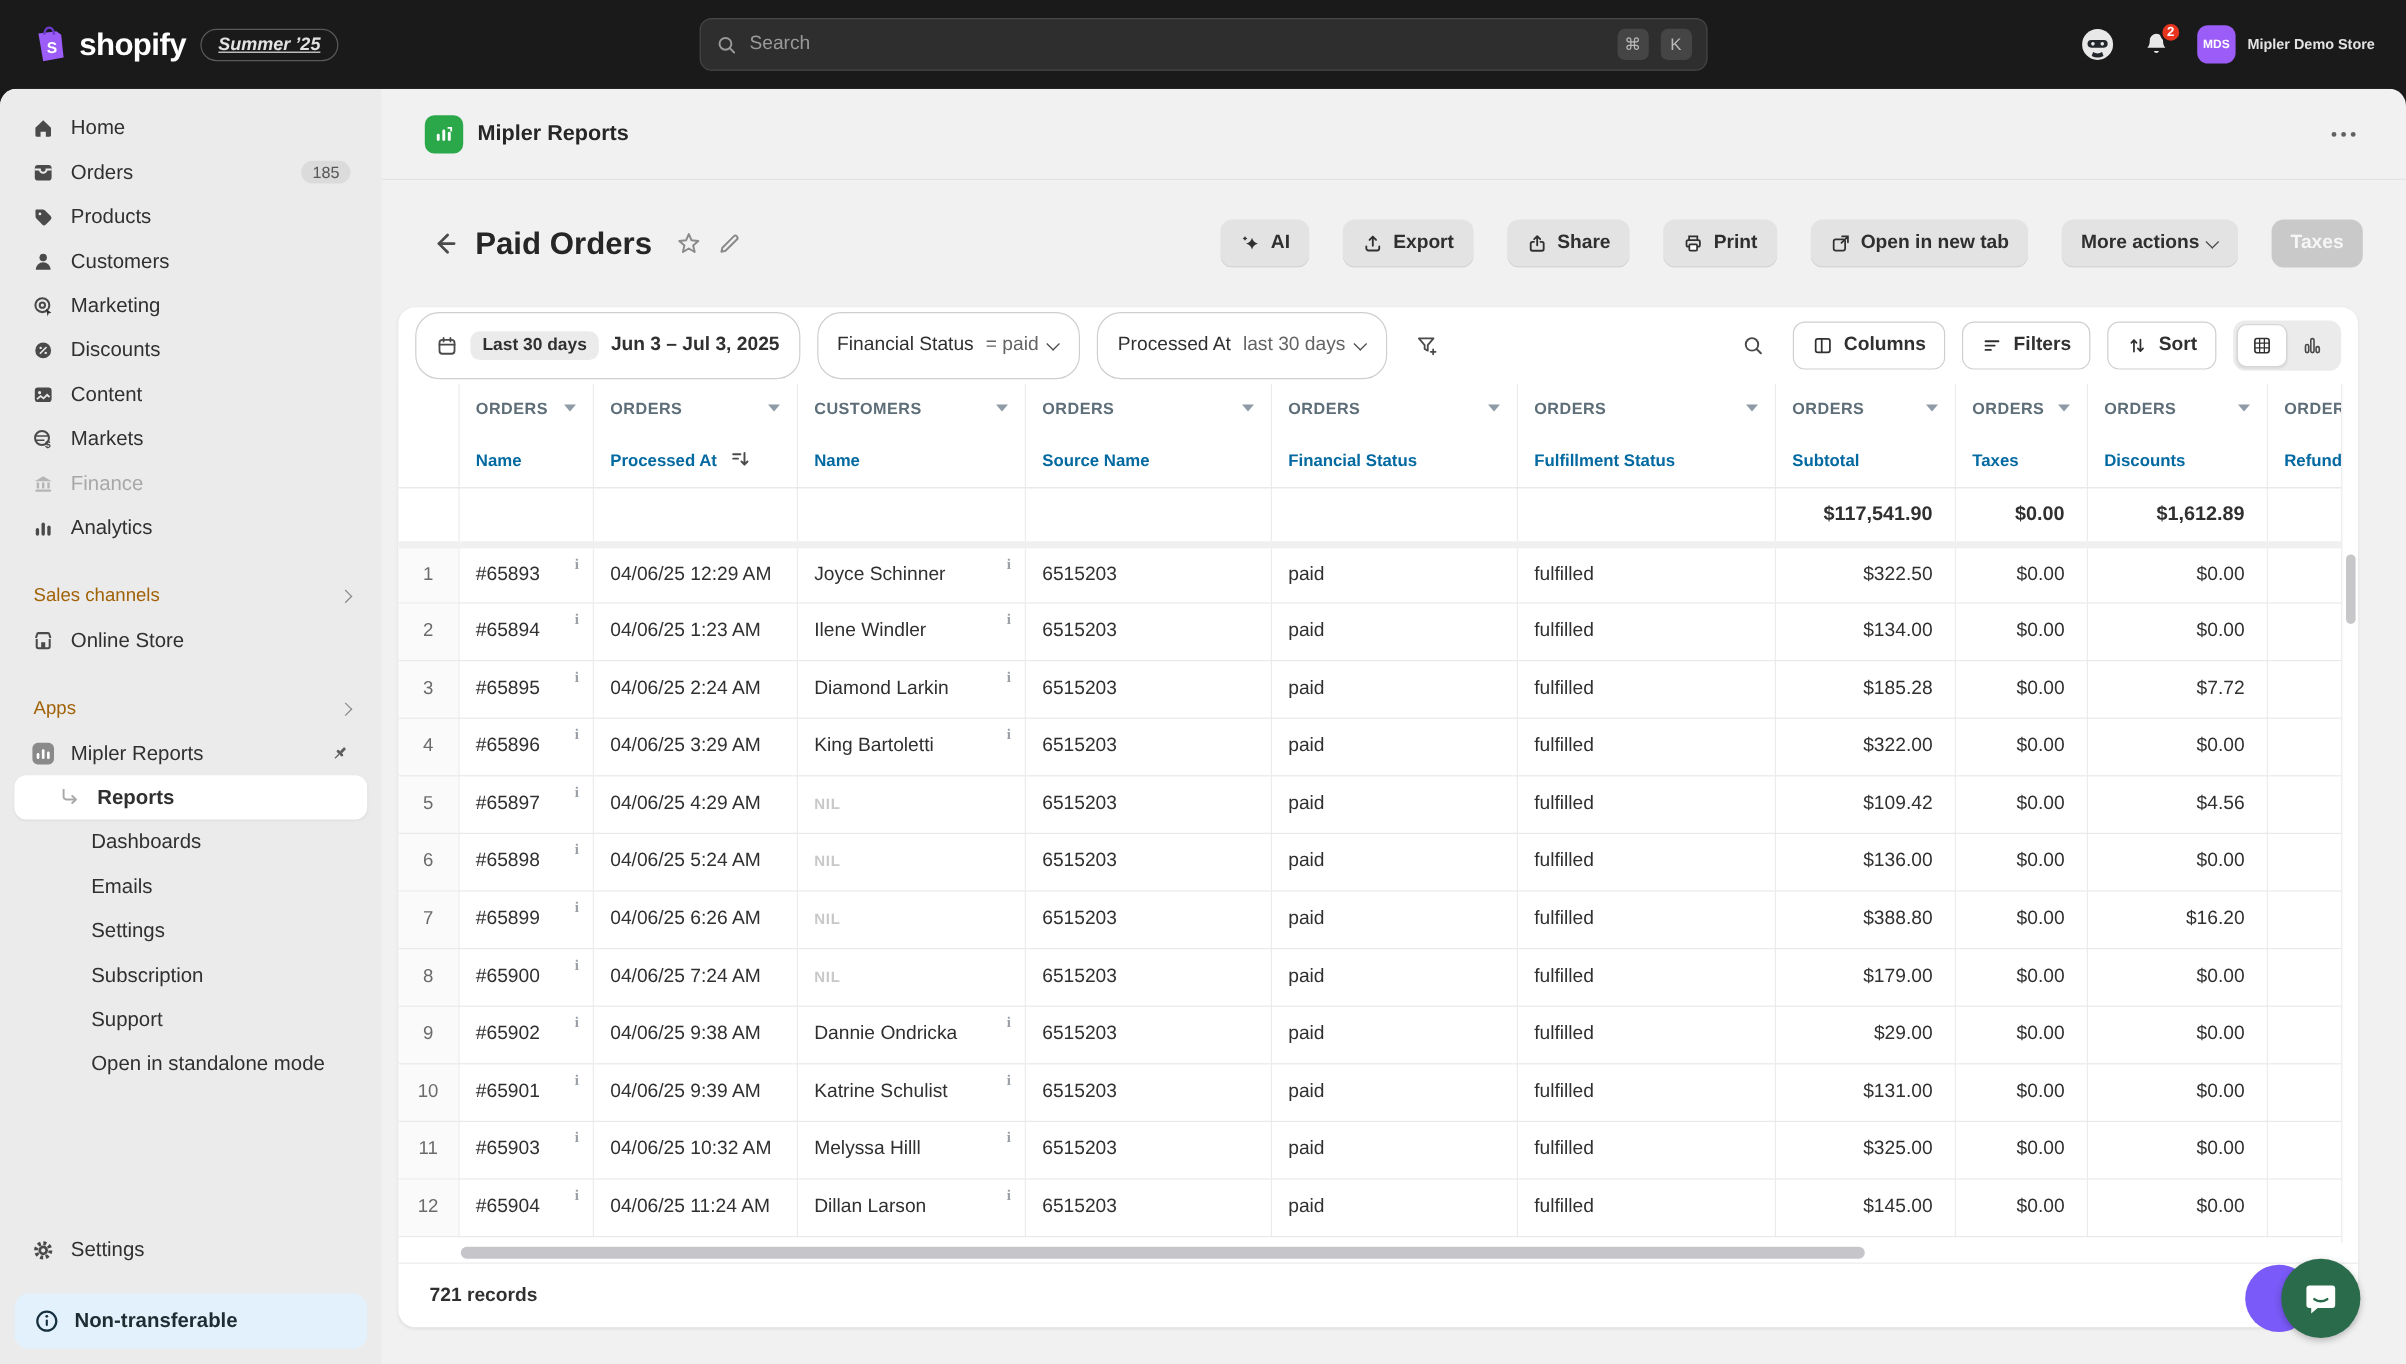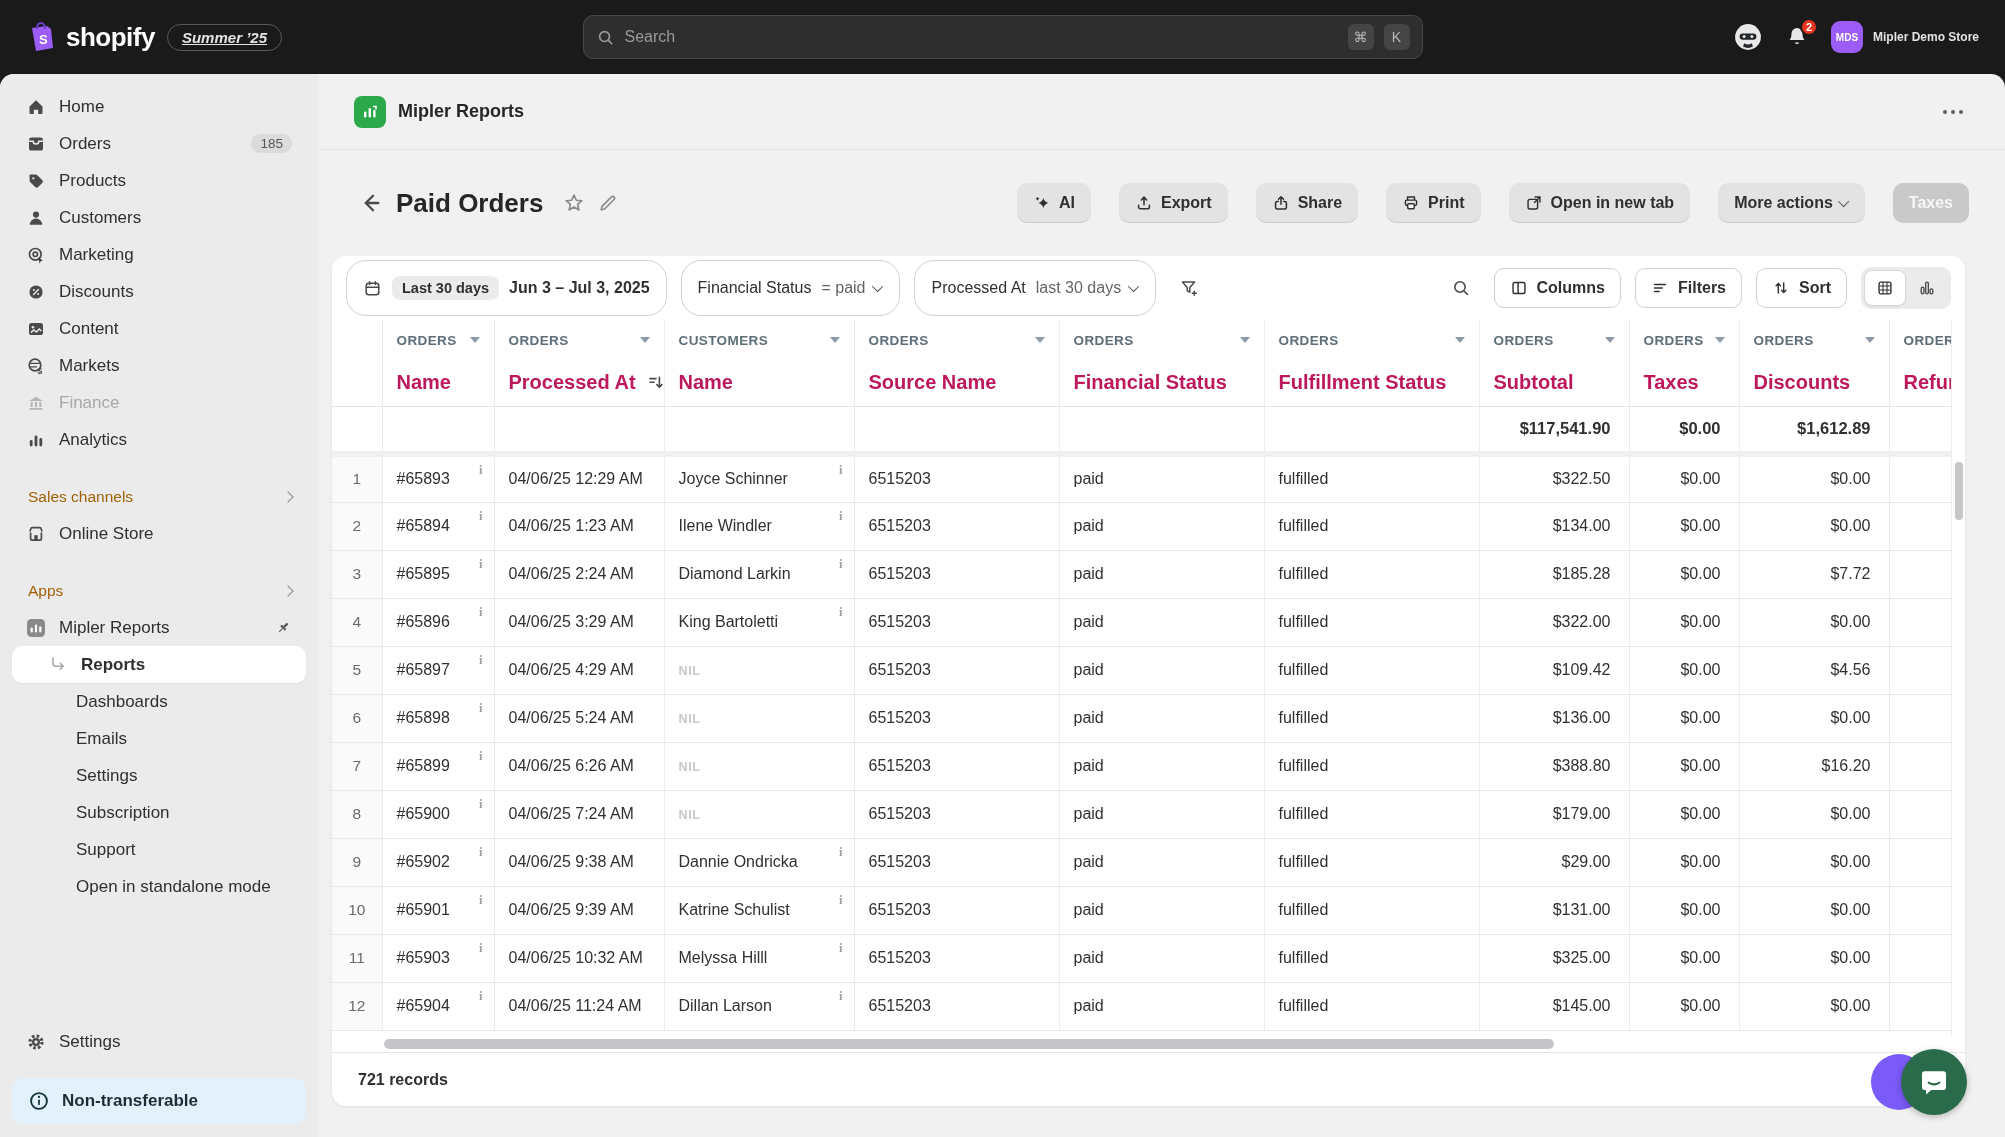--- a/index.html
+++ b/index.html
@@ -72,21 +72,21 @@
   .seg.active { background:#fff; border:1px solid #d6d6d6; box-shadow:0 1px 1px rgba(0,0,0,.06); }
 
   
   .table-wrap { position:relative; flex:1; overflow:hidden; }
   table { border-collapse:collapse; table-layout:fixed; width:1619px; }
   th, td { border-right:1px solid #ececec; overflow:hidden; white-space:nowrap; text-align:left; padding:0 14px; font-weight:400; }
   th:last-child, td:last-child { border-right:none; }
   .t-group th { height:40px; font-size:13.5px; font-weight:600; letter-spacing:.4px; color:#5e6e78; }
   .gwrap { display:flex; align-items:center; justify-content:space-between; }
   .caret { width:0; height:0; border-left:5px solid transparent; border-right:5px solid transparent; border-top:6px solid #8e9ba6; flex-shrink:0; }
-  .t-field th { height:46px; font-size:20px; font-weight:600; color:#be185d; border-bottom:1px solid #e4e4e4; }
+  .t-field th { height:46px; font-size:14px; font-weight:600; color:#0369a1; border-bottom:1px solid #e4e4e4; }
   .fwrap { display:flex; align-items:center; gap:10px; }
   .t-summary td { height:48px; font-size:16.5px; font-weight:600; border-bottom:6px solid #f0f0f0; }
   tbody td { height:48px; font-size:16px; color:#303030; border-bottom:1px solid #e9e9e9; }
   td.c-num, th.c-num { background:#fafafa; color:#6b6b6b; text-align:center; padding:0 6px; font-size:15.5px; }
   thead tr.t-group th.c-num, thead tr.t-field th.c-num { background:#fff; }
   td.money { text-align:right; padding-right:18px; }
   td.has-info { position:relative; padding-right:30px; }
   .info { position:absolute; top:6px; right:11px; color:#9aa0a6; font-size:12.5px; font-weight:700; font-family:"Liberation Serif", serif; cursor:pointer; }
   .val.nil { color:#c8c8c8; font-size:12.5px; font-weight:600; letter-spacing:.6px; }
   .vscroll { position:absolute; top:0; right:0; bottom:0; width:14px; background:#fff; border-left:1px solid #ececec; }

